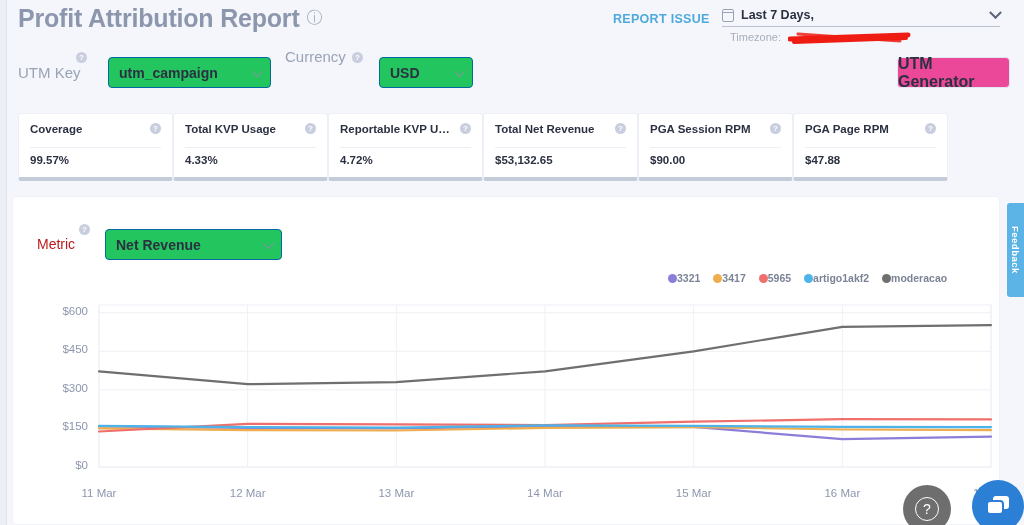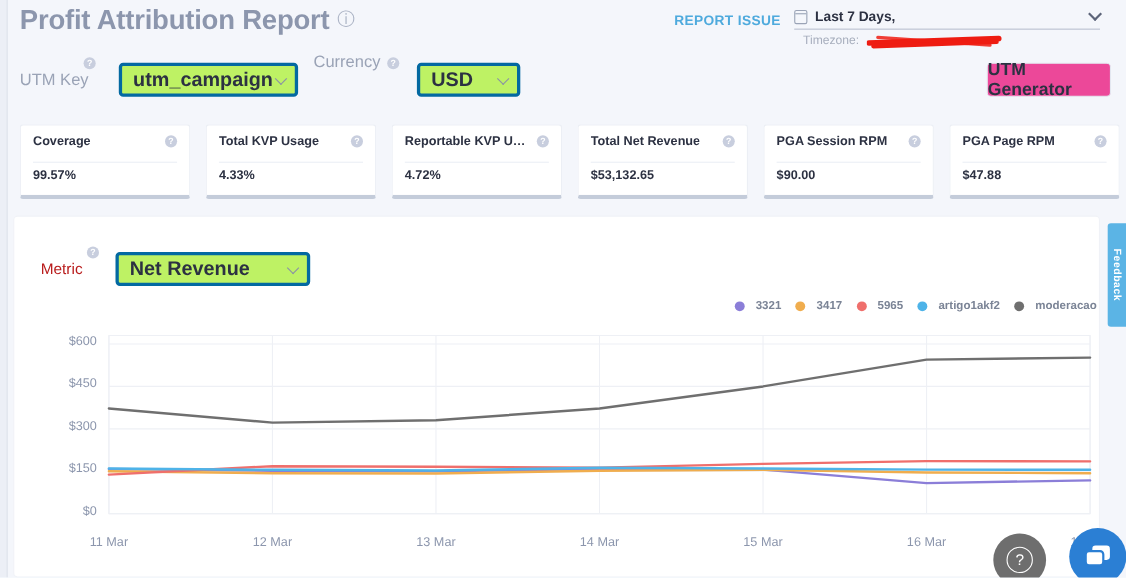--- a/index.html
+++ b/index.html
@@ -68,42 +68,42 @@
   .mini-help {
     position: absolute; width: 11px; height: 11px; border-radius: 50%;
     background: #c8cede; color: #fff; font-size: 8px; font-weight: bold;
     display: flex; align-items: center; justify-content: center;
   }
   .h-utm { left: 76px; top: 52px; }
   .h-cur { left: 352px; top: 52px; }
   .h-metric { left: 79px; top: 224px; }
 
   .select {
-    position: absolute; background: #bef264; border: 3px solid #0369a1; border-radius: 4px;
+    position: absolute; background: #22c55e; border: 1px solid #0369a1; border-radius: 4px;
     height: 31px; display: flex; align-items: center; padding: 0 10px;
-    font-size: 18px; font-weight: bold; color: #2c3142; cursor: pointer;
+    font-size: 14px; font-weight: bold; color: #2c3142; cursor: pointer;
   }
   .sel-utm { left: 108px; top: 57px; width: 163px; }
   .sel-cur { left: 379px; top: 57px; width: 94px; }
   .sel-metric { left: 105px; top: 229px; width: 177px; }
   .sel-caret {
     margin-left: auto; width: 8px; height: 8px;
     border-right: 1.8px solid #8a92a5; border-bottom: 1.8px solid #8a92a5;
     transform: rotate(45deg) translateY(-2px);
   }
 
   .utm-gen {
     position: absolute; left: 897px; top: 57px; width: 113px; height: 31px;
     background: #ec4899; border: 1px solid #e3e7f0; border-radius: 4px;
     display: flex; align-items: center; justify-content: center;
     font-size: 16px; font-weight: bold; color: #2c3142; cursor: pointer;
   }
 
   
-  .kpi-row { position: absolute; left: 18px; top: 113px; display: flex; gap: 14px; }
+  .kpi-row { position: absolute; left: 18px; top: 113px; display: flex; gap: 0; }
   .kpi {
     width: 155px; height: 68px; background: #fff;
     border: 1px solid #eceff5; border-bottom: 4px solid #c4ccda;
     border-radius: 3px; padding: 9px 11px 0 11px; position: relative;
   }
   .kpi-head { display: flex; align-items: flex-start; justify-content: space-between; }
   .kpi-title {
     font-size: 11.5px; font-weight: bold; color: #2c3142;
     white-space: nowrap; overflow: hidden; text-overflow: ellipsis; max-width: 110px;
   }
@@ -118,21 +118,21 @@
   
   .chart-panel {
     position: absolute; left: 12px; top: 196px; width: 988px; height: 329px;
     background: #fff; border-radius: 4px; border: 1px solid #f0f2f7;
   }
   .metric-label { position: absolute; left: 37px; top: 236px; font-size: 14px; color: #b91c1c; }
 
   .legend {
     position: absolute; left: 668px; top: 272px; display: flex; gap: 13px; align-items: center;
   }
-  .leg-item { display: flex; align-items: center; gap: 10px; cursor: pointer; }
+  .leg-item { display: flex; align-items: center; gap: 0; cursor: pointer; }
   .leg-dot { width: 9px; height: 9px; border-radius: 50%; }
   .leg-txt { font-size: 10.5px; color: #6a7governing; }
   .leg-txt { font-size: 10.5px; color: #7b8496; font-weight: bold; }
 
   .plot-wrap { position: absolute; left: 0; top: 0; width: 1024px; height: 525px; pointer-events: none; }
   .ytick {
     position: absolute; font-size: 11.5px; color: #8c96ad; text-align: right; width: 62px;
   }
   .xtick {
     position: absolute; font-size: 11.5px; color: #8c96ad; text-align: center; width: 80px;

